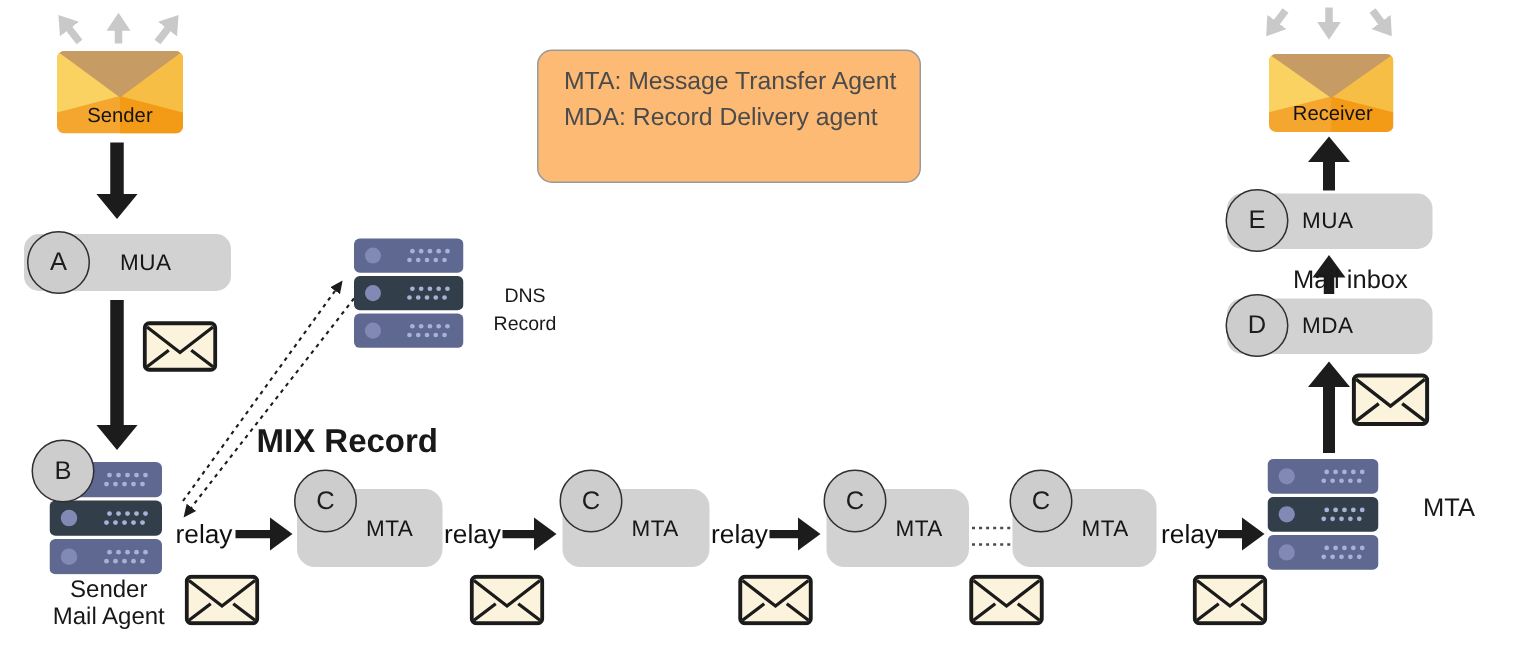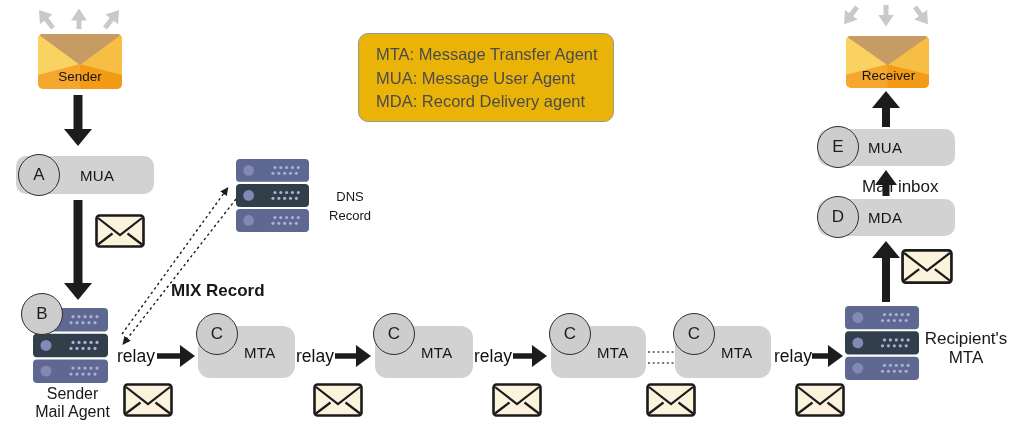--- a/index.html
+++ b/index.html
@@ -22,21 +22,21 @@
     display:flex; align-items:center; justify-content:center;
     font-size:17px; color:#1d1d1d; z-index:3;
   }
 
   .lbl { position:absolute; color:#181818; white-space:nowrap; }
   .lbl-center { text-align:center; white-space:normal; }
 
   .legend {
     position:absolute; left:358px; top:33px; width:256px; height:89px;
     border:1.6px solid #999999; border-radius:10px; box-sizing:border-box;
-    padding:9px 0 0 17px; background:#eab308;
+    padding:9px 0 0 17px; background:#fdba74;
   }
   .legend .lg-line { font-size:16.5px; color:#4b4b4b; line-height:23.5px; white-space:nowrap; }
 
   .env { position:absolute; }
   .env .env-label {
     position:absolute; left:0; right:0; bottom:5px; text-align:center;
     font-size:13.5px; color:#141414;
   }
   .relay { position:absolute; width:44px; top:346px; text-align:center; font-size:17.5px; color:#101010; }
   .node-svg { position:absolute; }
@@ -237,25 +237,24 @@
           <circle cx="56" cy="66.1" r="1.6"></circle>
           <circle cx="62" cy="66.1" r="1.6"></circle>
       </g>
     </g>
   </svg>
   <div class="lbl lbl-center" style="left:316px; top:187px; width:68px; font-size:13px; line-height:19px;">
     <div>DNS</div>
     <div>Record</div>
   </div>
 
-  <div class="lbl" style="left:171px; top:281px; width:92px; text-align:right; font-size:17px; font-weight:bold;">MIX Record</div>
+  <div class="lbl" style="left:171px; top:281px; width:92px; text-align:right; font-size:22px; font-weight:bold;">MIX Record</div>
 
   <div class="legend">
     <div class="lg-line">MTA: Message Transfer Agent</div>
-    <div class="lg-line">MUA: Message User Agent</div>
     <div class="lg-line">MDA: Record Delivery agent</div>
   </div>
 
   <span class="relay" style="left:114px;">relay</span>
   <span class="relay" style="left:293px;">relay</span>
   <span class="relay" style="left:471px;">relay</span>
   <span class="relay" style="left:771px;">relay</span>
 
   <div class="pill mta-pill" style="left:198px; top:326px; width:97px; height:52px;">
     <div class="badge" style="left:-2px; top:-13px;">
@@ -354,21 +353,20 @@
           <circle cx="64" cy="60.1" r="1.6"></circle>
         <circle cx="38" cy="66.1" r="1.6"></circle>
           <circle cx="44" cy="66.1" r="1.6"></circle>
           <circle cx="50" cy="66.1" r="1.6"></circle>
           <circle cx="56" cy="66.1" r="1.6"></circle>
           <circle cx="62" cy="66.1" r="1.6"></circle>
       </g>
     </g>
   </svg>
   <div class="lbl lbl-center" style="left:918px; top:329px; width:96px; font-size:17px; line-height:19px;">
-    <div>Recipient's</div>
     <div>MTA</div>
   </div>
 
   <div class="env" style="left:901px; top:248px;">
     <svg width="52" height="37" viewBox="0 0 50 34">
       <rect x="1.5" y="1.5" width="47" height="31" rx="3" fill="#fbf3dc" stroke="#1b1b1b" stroke-width="2.6"></rect>
       <path d="M3,4 L25,21 L47,4" fill="none" stroke="#1b1b1b" stroke-width="2.2"></path>
       <path d="M3,30.5 L17.5,19.5 M47,30.5 L32.5,19.5" fill="none" stroke="#1b1b1b" stroke-width="2.2"></path>
     </svg>
   </div>

